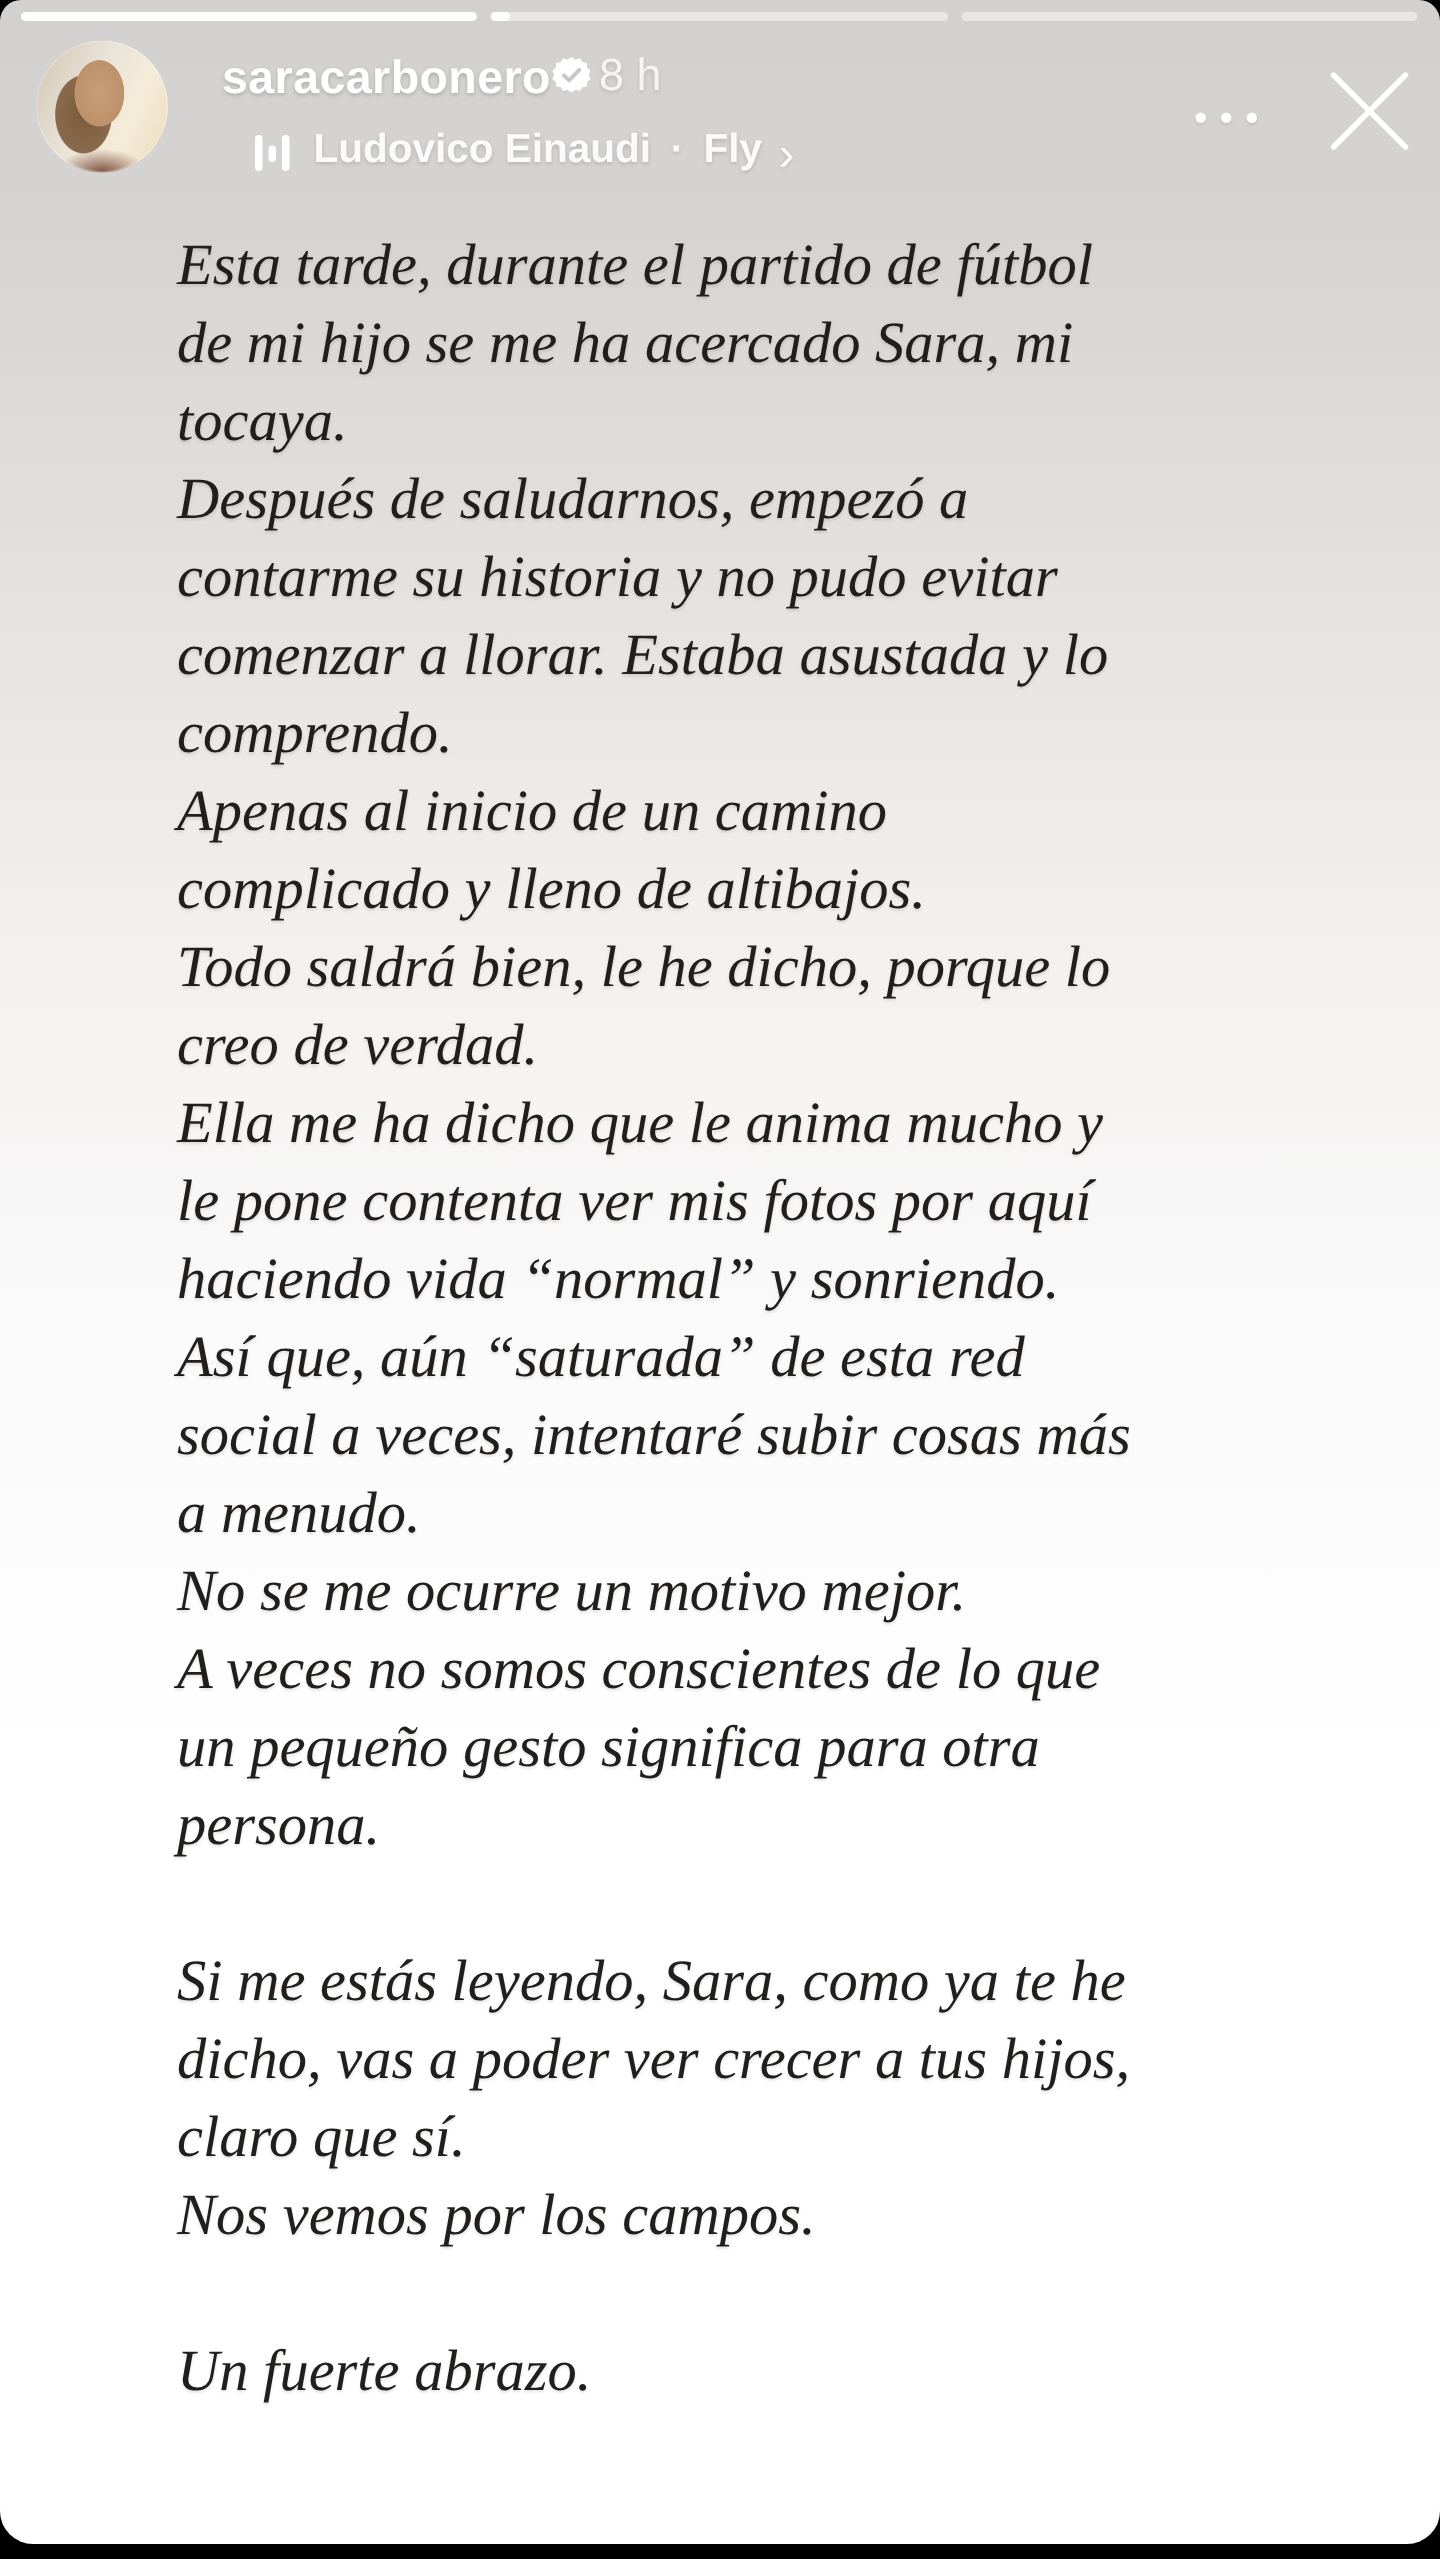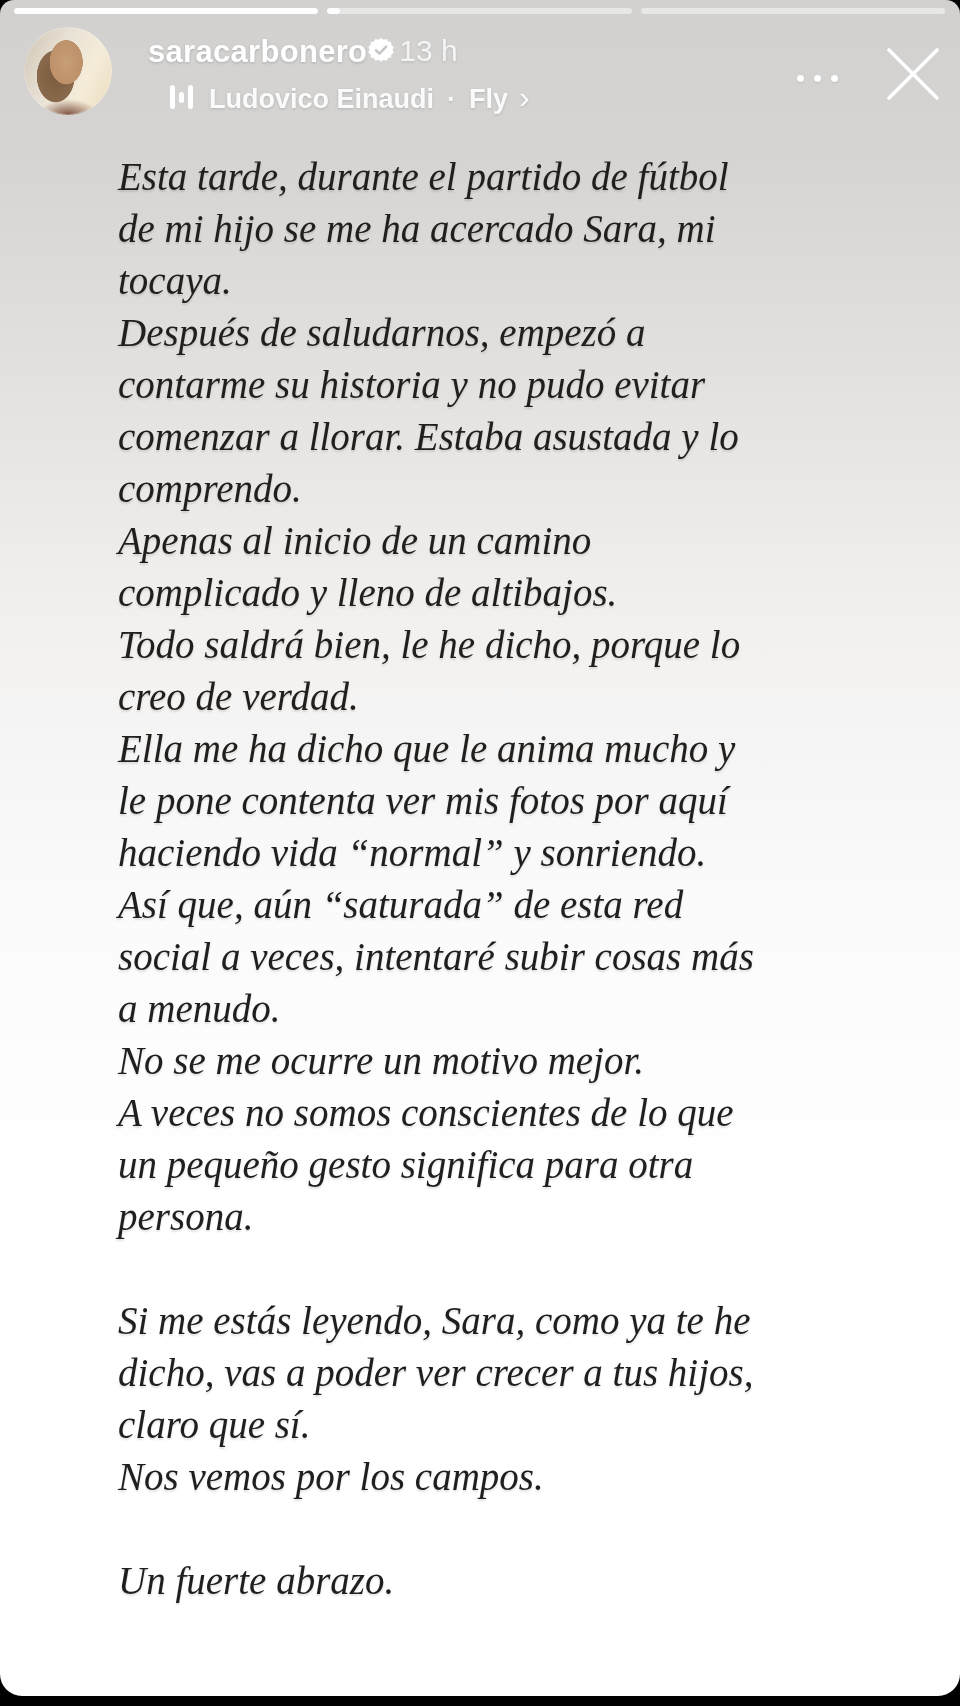--- a/index.html
+++ b/index.html
@@ -50,21 +50,21 @@
     font-size:31px; font-weight:700; color:#ffffff;
     text-shadow:0 1px 3px rgba(0,0,0,0.18); letter-spacing:0.3px;
   }
   .verified { width:28px; height:28px; margin-top:2px; }
   .timestamp {
     font-size:30px; font-weight:400; color:rgba(255,255,255,0.82);
     text-shadow:0 1px 3px rgba(0,0,0,0.12); margin-left:4px;
   }
   .music-row {
     position:absolute; left:138px; top:84px;
-    display:flex; align-items:flex-start; gap:13px;
+    display:flex; align-items:flex-end; gap:13px;
     color:rgba(255,255,255,0.93);
     font-size:27px; font-weight:700;
     text-shadow:0 1px 3px rgba(0,0,0,0.15);
     padding-left:32px;
   }
   .eq { display:flex; align-items:center; gap:4px; height:26px; margin-right:3px; }
   .eq i { display:block; width:5px; border-radius:3px; background:#ffffff; }
   .eq .b1 { height:24px; } .eq .b2 { height:11px; } .eq .b3 { height:24px; }
   .music-sep { opacity:0.9; }
   .music-chevron { font-size:32px; font-weight:400; line-height:26px; margin-left:-2px; }
@@ -109,21 +109,21 @@
   </div>
 
   <div class="avatar"></div>
 
   <div class="username-row">
     <span class="username">saracarbonero</span>
     <svg class="verified" viewBox="-2 -2 28 28">
       <path fill="#ffffff" d="M12 0 L14.6 1.8 L17.6 0.9 L19.2 3.5 L22.2 4 L22.4 7 L24.7 9 L23.5 11.8 L24.7 14.6 L22.4 16.6 L22.2 19.6 L19.2 20.1 L17.6 22.7 L14.6 21.8 L12 23.6 L9.4 21.8 L6.4 22.7 L4.8 20.1 L1.8 19.6 L1.6 16.6 L-0.7 14.6 L0.5 11.8 L-0.7 9 L1.6 7 L1.8 4 L4.8 3.5 L6.4 0.9 L9.4 1.8 Z"></path>
       <path fill="none" stroke="#c9c7c5" stroke-width="2.6" stroke-linecap="round" stroke-linejoin="round" d="M7 12.3 L10.4 15.6 L17.2 8.6"></path>
     </svg>
-    <span class="timestamp">13 h</span>
+    <span class="timestamp">8 h</span>
   </div>
 
   <div class="music-row">
     <span class="eq">
       <i class="b1"></i>
         <i class="b2"></i>
         <i class="b3"></i>
     </span>
     <span>Ludovico Einaudi</span>
     <span class="music-sep">·</span>

